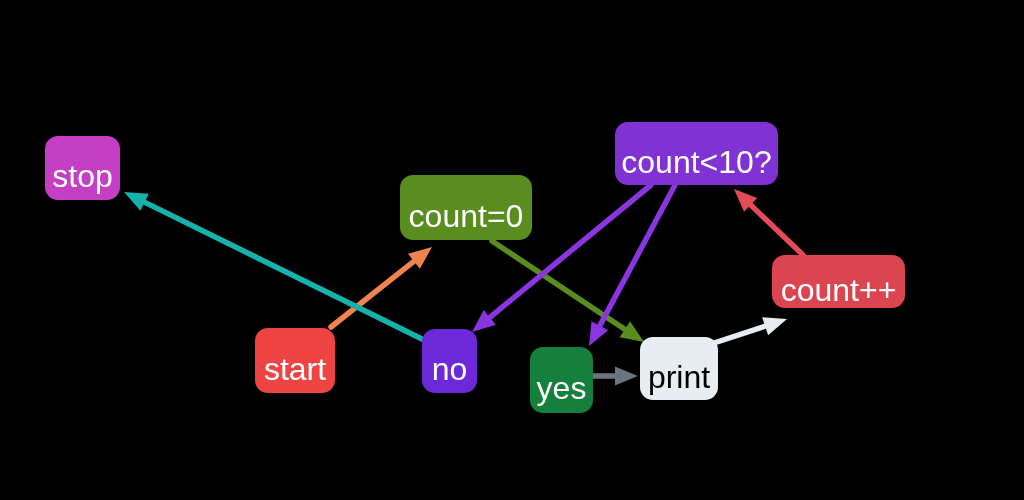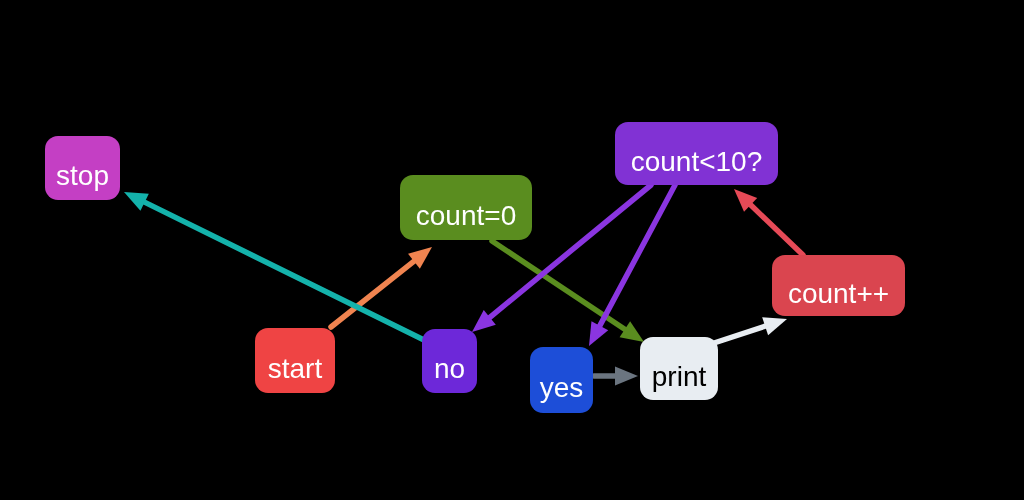--- a/index.html
+++ b/index.html
@@ -24,21 +24,21 @@
   .node {
     position: absolute;
     z-index: 2;
     border-radius: 13px;
     display: flex;
     align-items: center;
     justify-content: center;
     box-sizing: border-box;
   }
   .node span {
-    font-size: 28px;
+    font-size: 32px;
     line-height: 1;
     transform: translateY(8px);
     white-space: nowrap;
   }
 </style>
 </head>
 <body>
 
 <div id="canvas">
   <svg id="edges" width="1024" height="500" viewBox="0 0 1024 500">
@@ -77,28 +77,28 @@
     </svg>
 <div class="node" style="left: 45px; top: 136px; width: 75px; height: 64px; background: rgb(196, 63, 196); color: rgb(255, 255, 255);">
       <span>stop</span>
     </div>
     <div class="node" style="left: 400px; top: 175px; width: 132px; height: 65px; background: rgb(90, 141, 31); color: #ffffff;">
       <span>count=0</span>
     </div>
     <div class="node" style="left: 615px; top: 122px; width: 163px; height: 63px; background: rgb(129, 50, 212); color: rgb(255, 255, 255);">
       <span>count&lt;10?</span>
     </div>
-    <div class="node" style="left: 772px; top: 255px; width: 133px; height: 61px; background: rgb(218, 69, 79); color: rgb(255, 255, 255);">
+    <div class="node" style="left: 772px; top: 255px; width: 133px; height: 53px; background: rgb(218, 69, 79); color: rgb(255, 255, 255);">
       <span>count++</span>
     </div>
     <div class="node" style="left: 255px; top: 328px; width: 80px; height: 65px; background: #ef4444; color: rgb(255, 255, 255);">
       <span>start</span>
     </div>
     <div class="node" style="left: 422px; top: 329px; width: 55px; height: 64px; background: #6d28d9; color: rgb(255, 255, 255);">
       <span>no</span>
     </div>
-    <div class="node" style="left: 530px; top: 347px; width: 63px; height: 66px; background: #1d4ed8; color: rgb(255, 255, 255);">
+    <div class="node" style="left: 530px; top: 347px; width: 63px; height: 66px; background: #15803d; color: rgb(255, 255, 255);">
       <span>yes</span>
     </div>
     <div class="node" style="left: 640px; top: 337px; width: 78px; height: 63px; background: rgb(232, 237, 242); color: #000000;">
       <span>print</span>
     </div>
   </div>
 
 </body></html>

